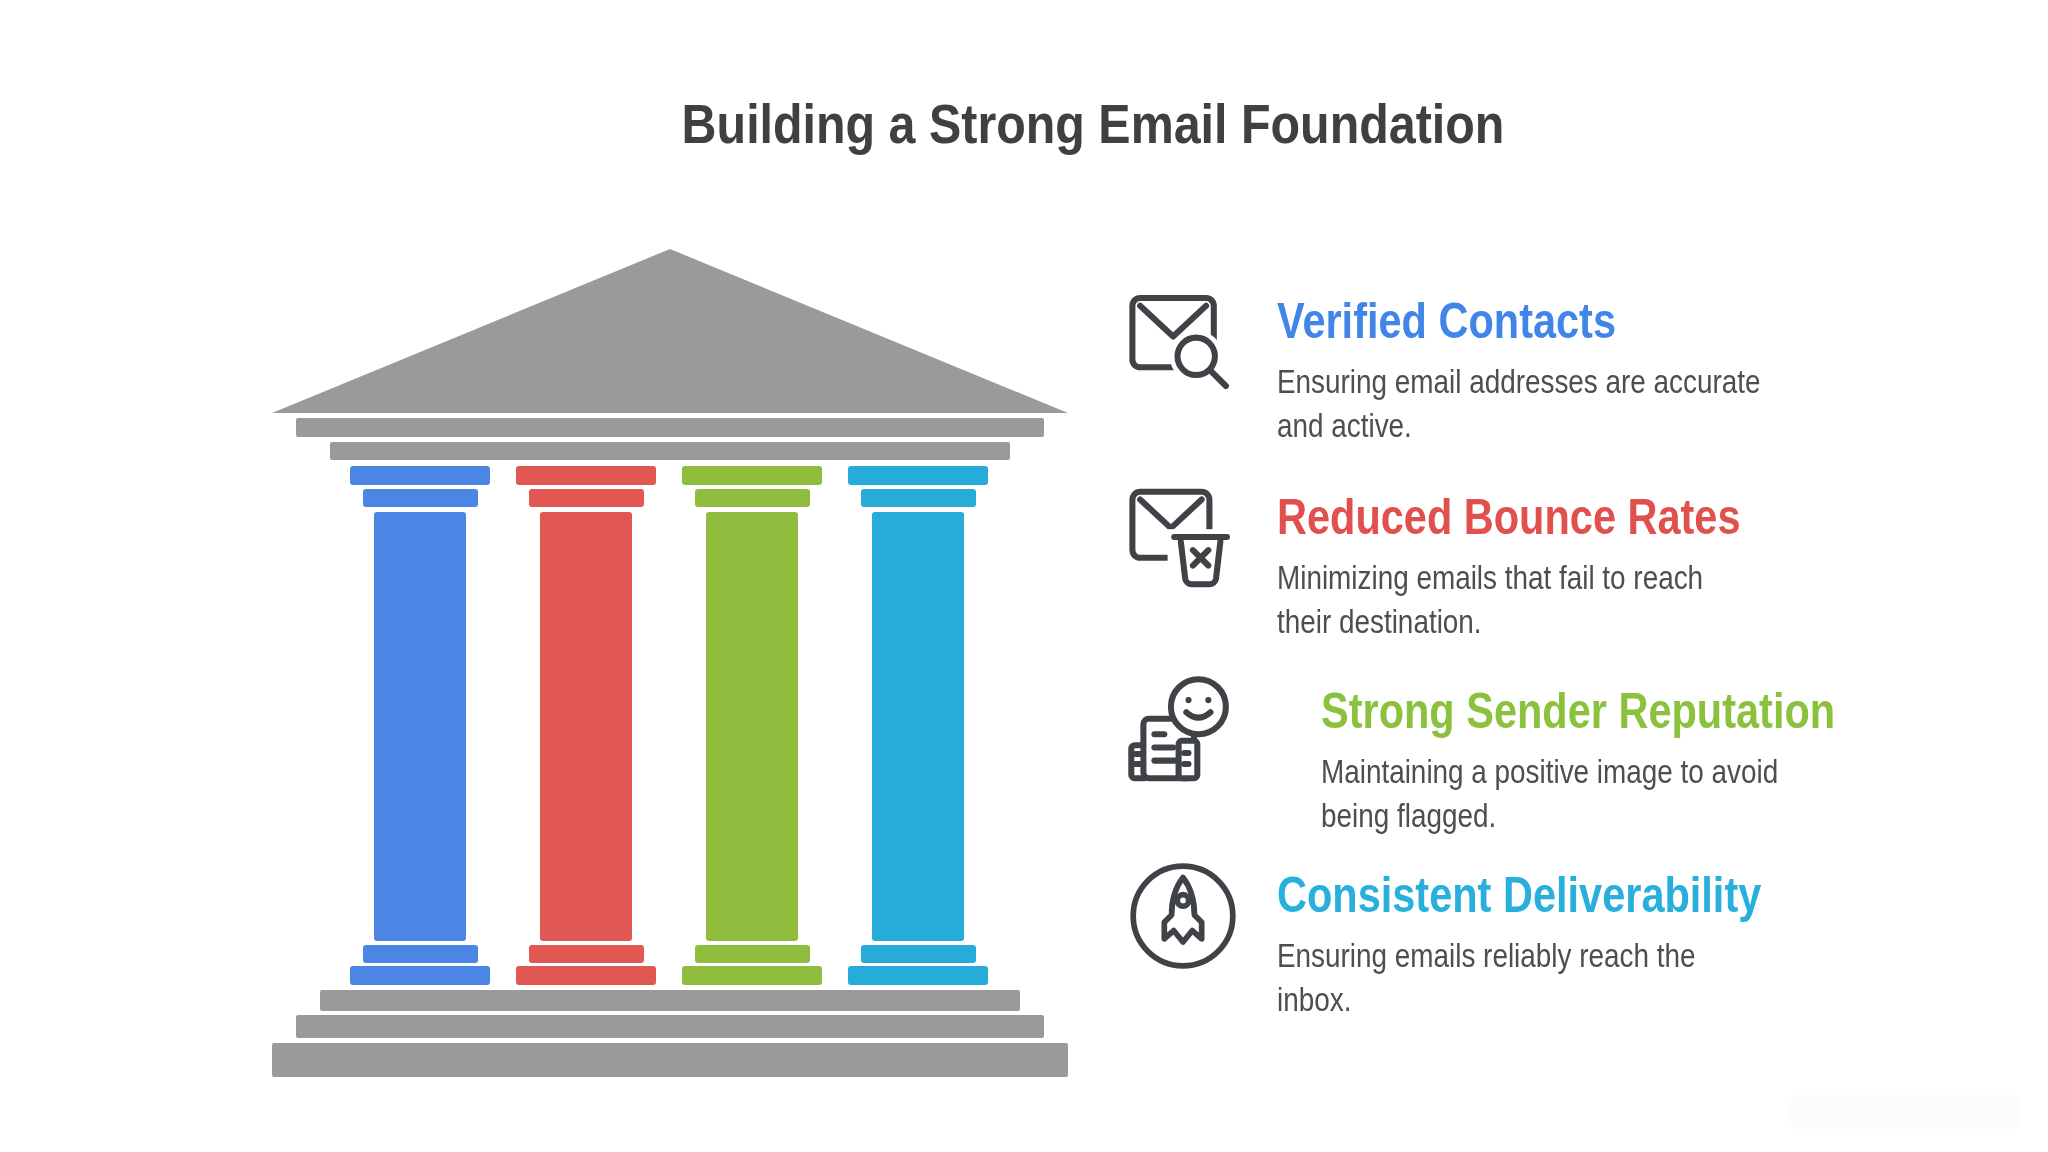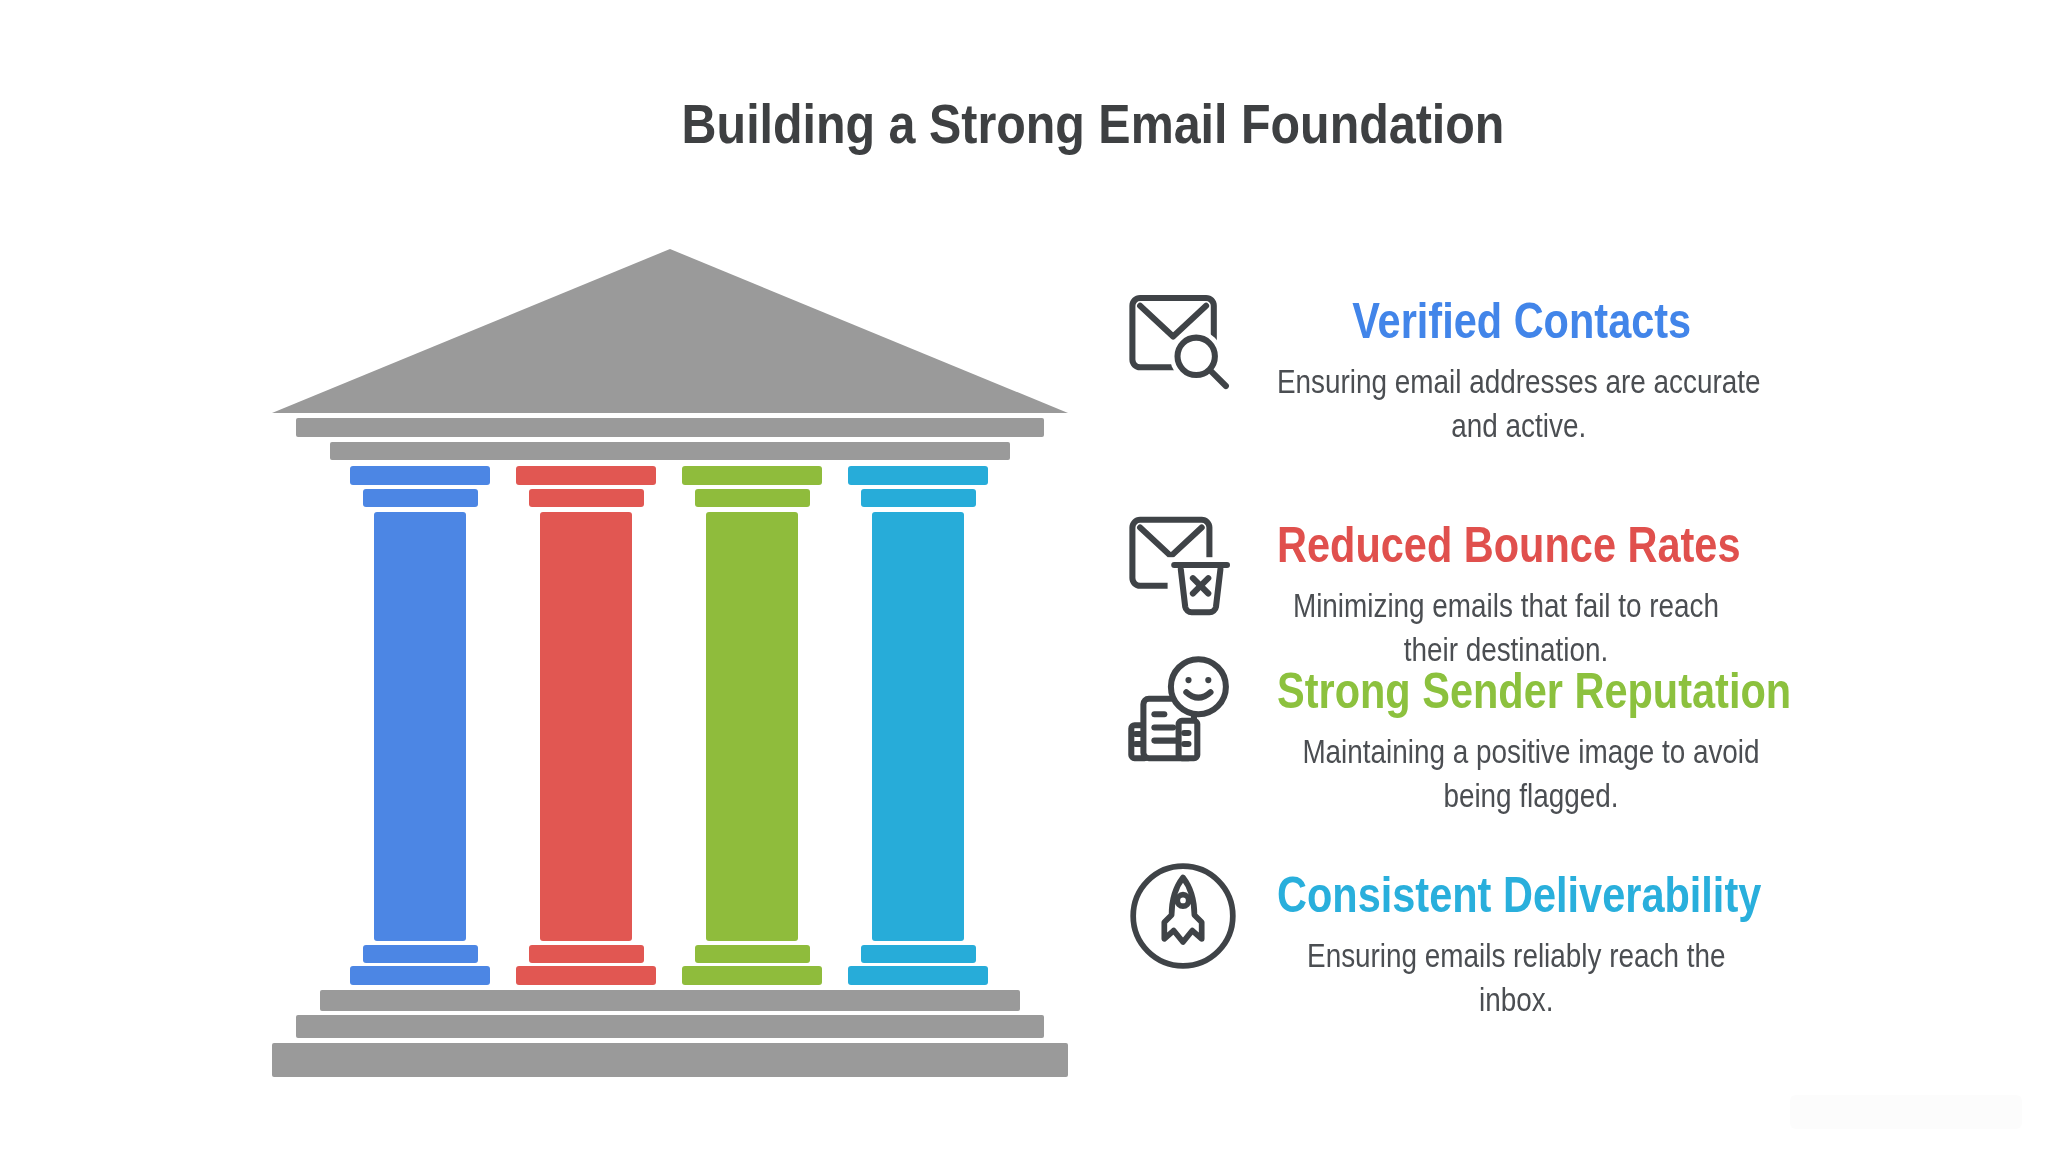--- a/index.html
+++ b/index.html
@@ -69,25 +69,24 @@
   .pillar-2 { left: 516px; }
   .pillar-3 { left: 682px; }
   .pillar-4 { left: 848px; }
 
   
   .legend-item {
     position: absolute;
     left: 1128px;
     display: flex;
     align-items: flex-start;
-    text-align: center;
   }
   .item-1 { top: 294px; }
-  .item-2 { top: 490px; margin-top: 28px; }
-  .item-3 { top: 664px; }
+  .item-2 { top: 490px; }
+  .item-3 { top: 684px; gap: 44px; }
   .item-4 { top: 868px; }
 
   .legend-icon {
     flex: 0 0 auto;
     width: 110px;
     height: 112px;
     margin-top: -8px;
   }
   .legend-icon svg { display: block; width: 100%; height: 100%; }
 

